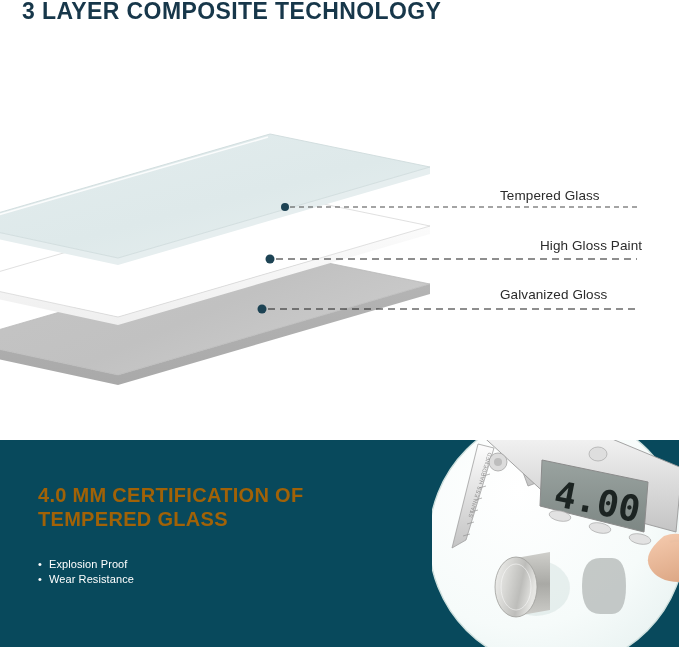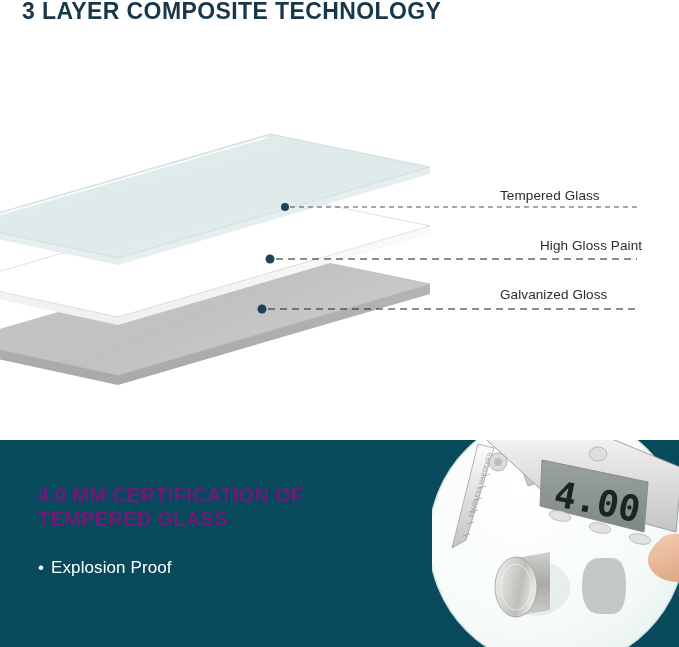--- a/index.html
+++ b/index.html
@@ -32,29 +32,29 @@
   .lbl-3{left:500px;top:287px;}
 
   
   .panel{
     position:absolute;left:0;top:440px;width:679px;height:207px;
     background:#08495c;overflow:hidden;
   }
   .panel-heading{
     position:absolute;left:38px;top:484px;
     font-size:20px;font-weight:bold;line-height:1.18;
-    color:#701a75;letter-spacing:.3px;
+    color:#a16207;letter-spacing:.3px;
     white-space:pre-line;
   }
   .bullet-list{
     position:absolute;left:38px;top:557px;
     margin:0;padding:0;list-style:none;
   }
   .bullet-list li{
-    color:#ffffff;font-size:17px;line-height:1.35;
+    color:#ffffff;font-size:11px;line-height:1.35;
     letter-spacing:.1px;white-space:nowrap;
   }
   .bullet-list li::before{content:"\2022";margin-right:7px;}
 
   
   .photo{
     position:absolute;left:432px;top:440px;width:247px;height:207px;
     overflow:hidden;
   }
   .photo svg{display:block;}
@@ -132,20 +132,21 @@
   <div class="leader-label lbl-2">High Gloss Paint</div>
   <div class="leader-label lbl-3">Galvanized Gloss</div>
 
   <div class="panel"></div>
 
   <div class="panel-heading">4.0 MM CERTIFICATION OF
 TEMPERED GLASS</div>
 
   <ul class="bullet-list">
     <li>Explosion Proof</li>
+    <li>Wear Resistance</li>
   </ul>
 
   <div class="photo">
     <svg width="247" height="207" viewBox="0 0 247 207" xmlns="http://www.w3.org/2000/svg">
       <defs>
         <radialGradient id="discGrad" cx="0.35" cy="0.3" r="0.9">
           <stop offset="0%" stop-color="#ffffff"></stop>
           <stop offset="60%" stop-color="#f6fbfa"></stop>
           <stop offset="100%" stop-color="#e4efee"></stop>
         </radialGradient>

